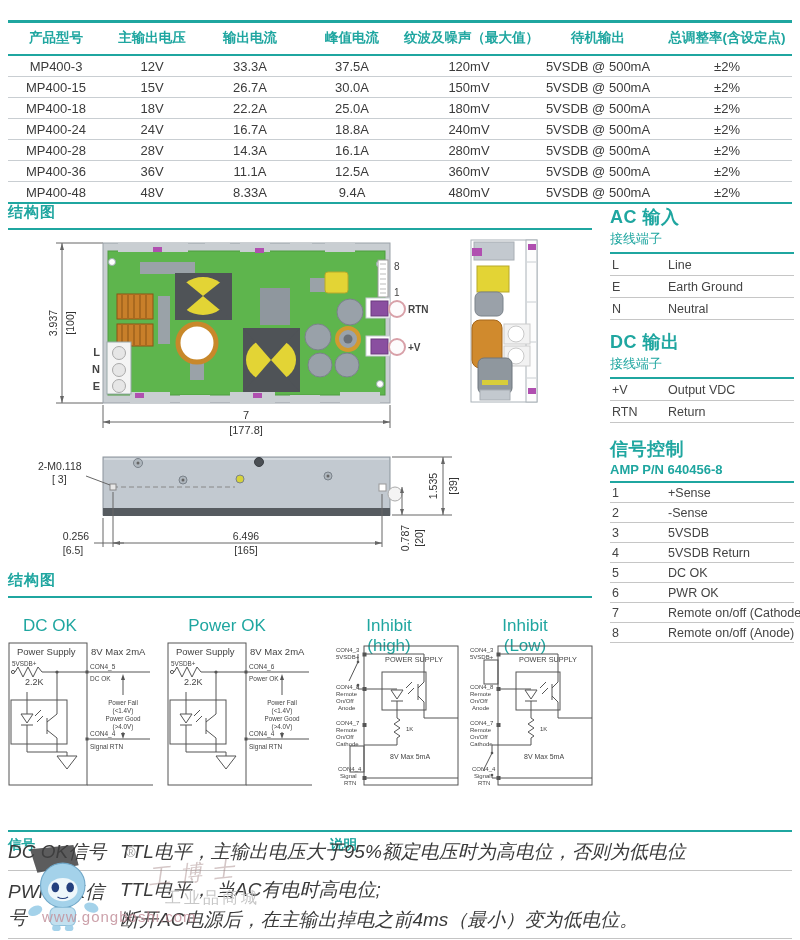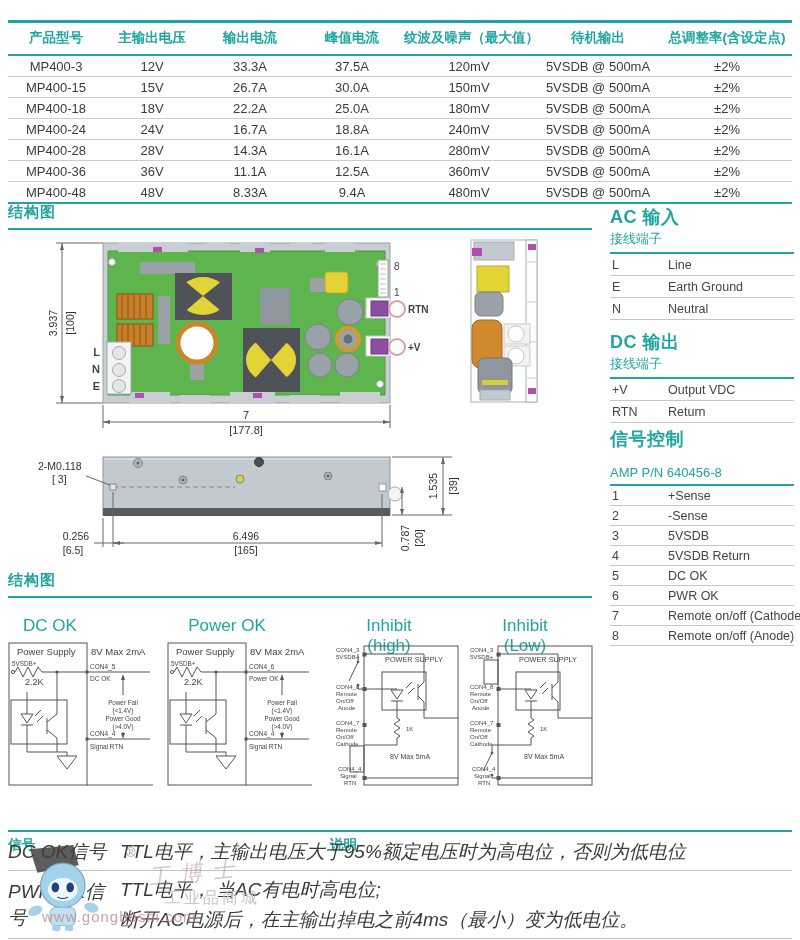--- a/index.html
+++ b/index.html
@@ -392,23 +392,23 @@
     <div class="sb-row">
         <span class="k">+V</span>
         <span>Output VDC</span>
       </div>
     <div class="sb-row">
         <span class="k">RTN</span>
         <span>Return</span>
       </div>
   </div>
 
-  <div class="sb sc" style="top:427px;">
+  <div class="sb sc" style="top:437px;">
     <div class="sb-title">信号控制</div>
-    <div class="sb-sub" style="font-weight:400;margin-top:13px;">AMP P/N 640456-8</div>
+    <div class="sb-sub" style="font-weight:700;">AMP P/N 640456-8</div>
     <div class="sb-row">
         <span class="k">1</span>
         <span>+Sense</span>
       </div>
     <div class="sb-row">
         <span class="k">2</span>
         <span>-Sense</span>
       </div>
     <div class="sb-row">
         <span class="k">3</span>

